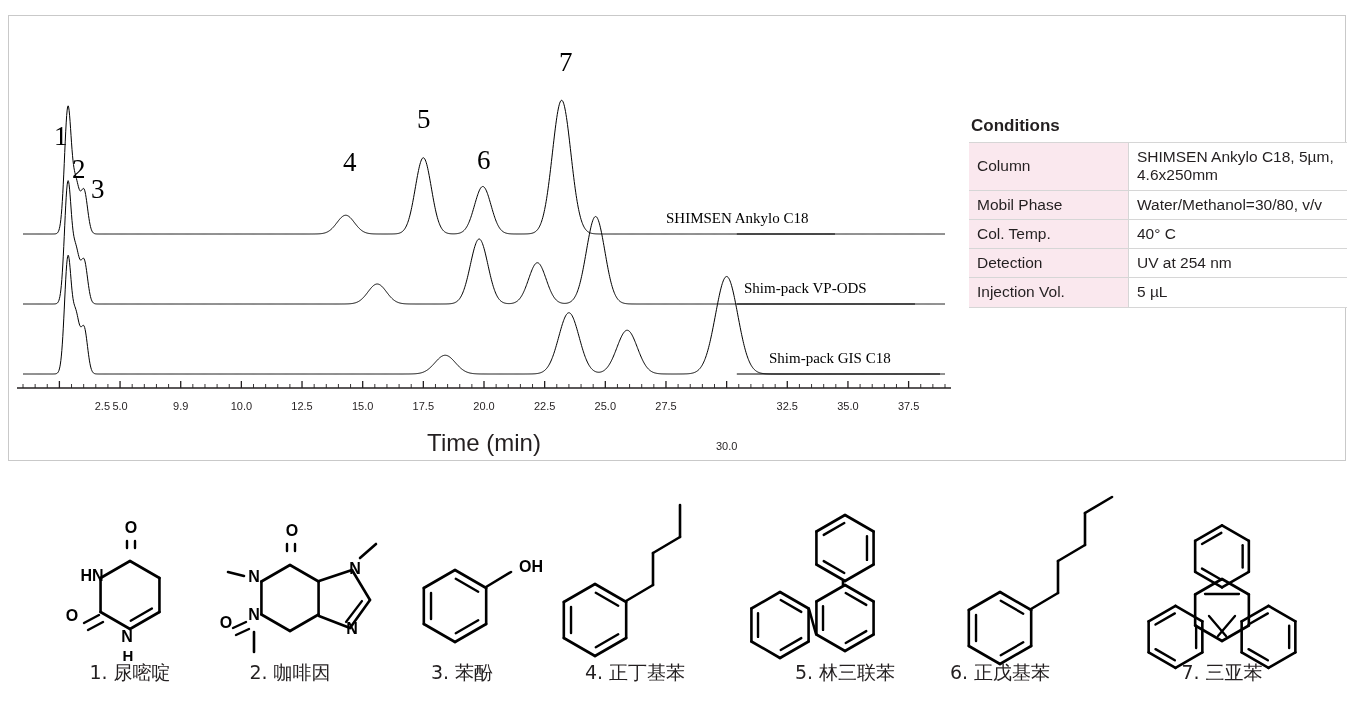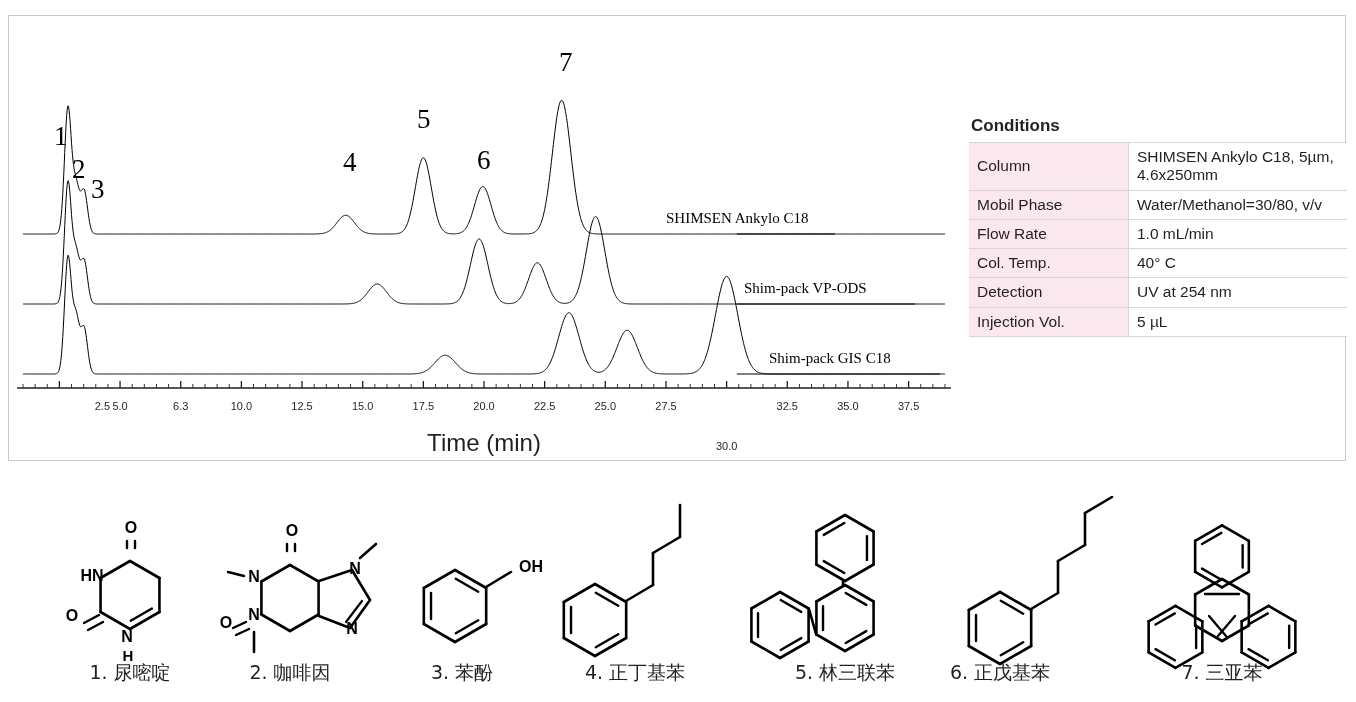--- a/index.html
+++ b/index.html
@@ -149,21 +149,21 @@
     <div class="peaklabel" style="left:468px;top:131px;">6</div>
     <div class="peaklabel" style="left:550px;top:33px;">7</div>
 
     <div class="tracelabel" style="left:657px;top:194px;">SHIMSEN Ankylo C18</div>
     <div class="tracelabel" style="left:735px;top:264px;">Shim-pack VP-ODS</div>
     <div class="tracelabel" style="left:760px;top:334px;">Shim-pack GIS C18</div>
 
     <div id="ticklabels">
         <div class="ticklabel" style="left: 50.3947px; top: 384px; margin-left: 43px;">2.5</div>
         <div class="ticklabel" style="left: 111.053px; top: 384px;">5.0</div>
-        <div class="ticklabel" style="left: 171.711px; top: 384px;">6.3</div>
+        <div class="ticklabel" style="left: 171.711px; top: 384px;">9.9</div>
         <div class="ticklabel" style="left: 232.368px; top: 384px;">10.0</div>
         <div class="ticklabel" style="left: 293.026px; top: 384px;">12.5</div>
         <div class="ticklabel" style="left: 353.684px; top: 384px;">15.0</div>
         <div class="ticklabel" style="left: 414.342px; top: 384px;">17.5</div>
         <div class="ticklabel" style="left: 475px; top: 384px;">20.0</div>
         <div class="ticklabel" style="left: 535.658px; top: 384px;">22.5</div>
         <div class="ticklabel" style="left: 596.316px; top: 384px;">25.0</div>
         <div class="ticklabel" style="left: 656.974px; top: 384px;">27.5</div>
         <div class="ticklabel" style="left: 717.632px; top: 384px; margin-top: 40px;">30.0</div>
         <div class="ticklabel" style="left: 778.289px; top: 384px;">32.5</div>
@@ -178,24 +178,20 @@
     <div class="cond-title">Conditions</div>
     <table class="cond-table">
       <tbody id="cond-body">
           <tr>
             <td class="k">Column</td>
             <td class="v">SHIMSEN Ankylo C18, 5µm, 4.6x250mm</td>
           </tr>
           <tr>
             <td class="k">Mobil Phase</td>
             <td class="v">Water/Methanol=30/80, v/v</td>
-          </tr>
-          <tr>
-            <td class="k">Flow Rate</td>
-            <td class="v">1.0 mL/min</td>
           </tr>
           <tr>
             <td class="k">Col. Temp.</td>
             <td class="v">40° C</td>
           </tr>
           <tr>
             <td class="k">Detection</td>
             <td class="v">UV at 254 nm</td>
           </tr>
           <tr>

